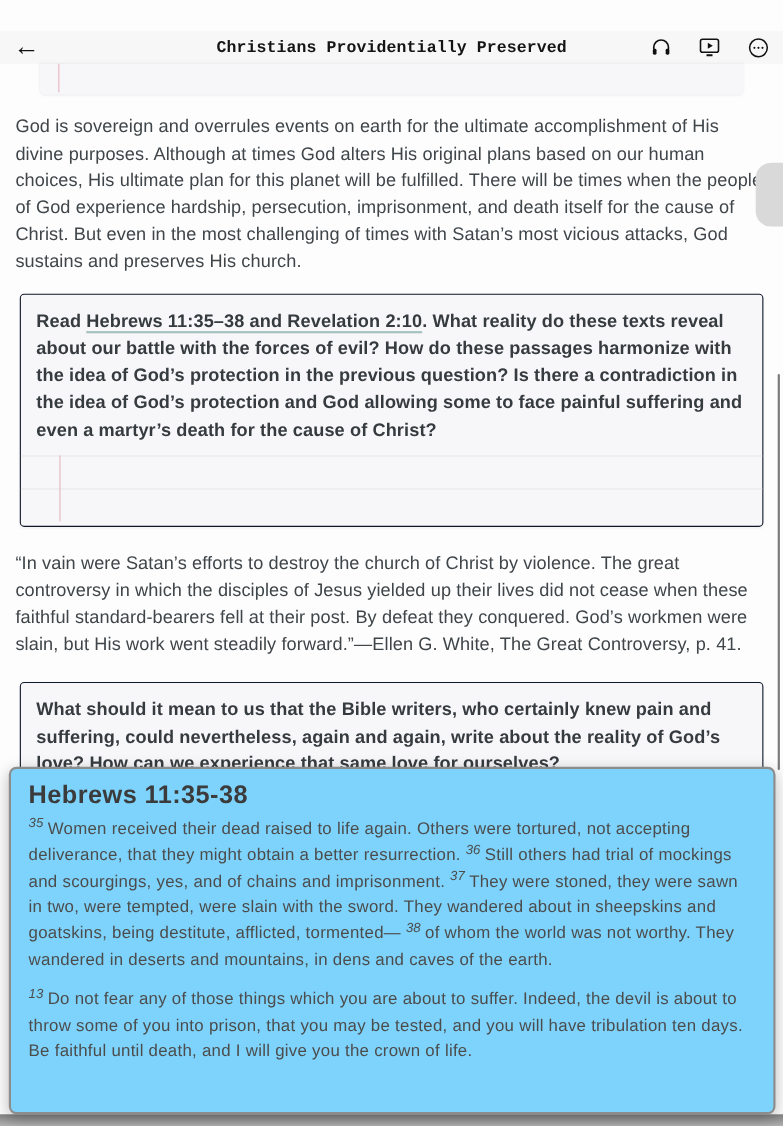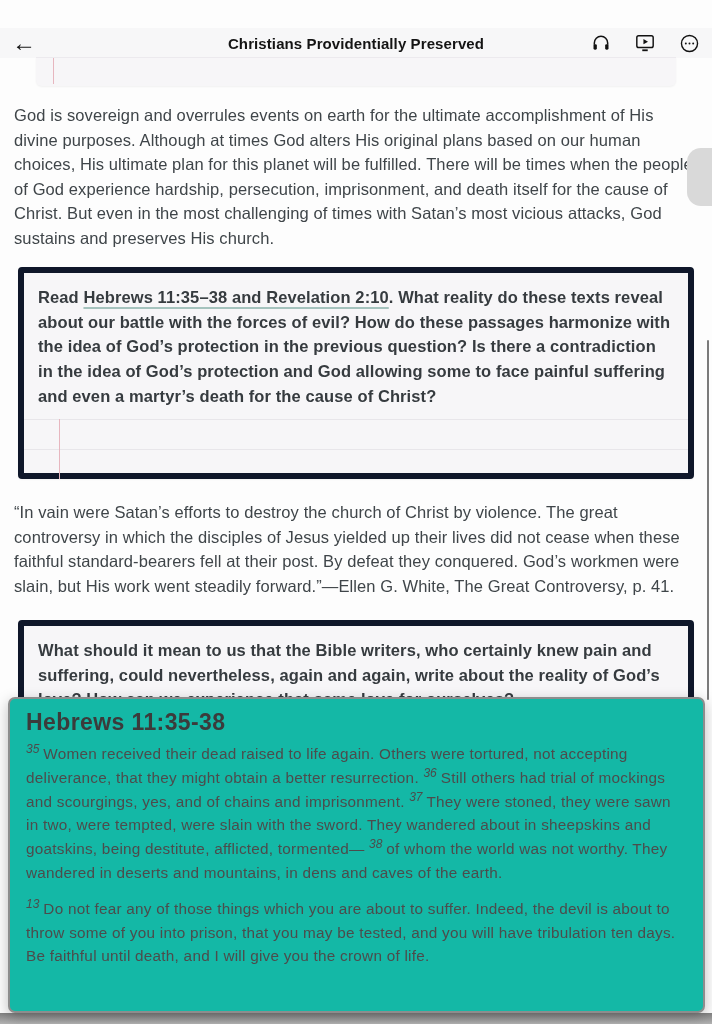--- a/index.html
+++ b/index.html
@@ -13,21 +13,21 @@
   .header{
     position:absolute;left:0;top:28px;width:712px;height:30px;
     background:#f7f7f8;display:flex;align-items:center;
   }
   .back-btn{
     position:absolute;left:12px;top:0;height:30px;display:flex;align-items:center;
     font-size:24px;color:#111;cursor:pointer;line-height:1;
   }
   .header-title{
     position:absolute;left:0;right:0;text-align:center;
-    font-size:15px;font-weight:700;color:#141414;letter-spacing:0.1px;
+    font-size:15px;font-weight:700;color:#141414;letter-spacing:0.1px;font-family:Liberation Mono, monospace;
   }
   .header-icons{
     position:absolute;right:12px;top:0;height:30px;display:flex;align-items:center;gap:22px;
   }
   .hicon{width:22px;height:22px;display:flex;align-items:center;justify-content:center;cursor:pointer;}
   .hicon svg{display:block;}
   
   .partial-card{
     position:absolute;left:36px;top:57px;width:640px;height:28px;
     background:#f7f6f8;border-top:1px solid #eceaee;
@@ -35,21 +35,21 @@
   }
   .partial-card .pink-line{position:absolute;left:17px;top:0;bottom:2px;width:1px;background:#e7b6bf;}
   
   .para{
     position:absolute;left:14px;width:684px;
     font-size:16.5px;line-height:24.5px;color:#3f4549;letter-spacing:0.1px;
   }
   
   .qcard{
     position:absolute;left:18px;width:676px;background:#f7f6f8;
-    border:6px solid #0f172a;border-radius:4px;box-shadow:0 1px 2px rgba(0,0,0,0.04);
+    border:1px solid #0f172a;border-radius:4px;box-shadow:0 1px 2px rgba(0,0,0,0.04);
     box-sizing:border-box;
   }
   .q-text{
     padding:12px 14px 10px 14px;
     font-size:16.5px;line-height:24.7px;font-weight:700;color:#363b3f;letter-spacing:0.1px;
   }
   .q-link{
     color:#363b3f;cursor:pointer;text-decoration:underline;
     text-decoration-color:#a5c3be;text-decoration-thickness:2px;text-underline-offset:4px;
   }
@@ -61,21 +61,21 @@
     position:absolute;right:-14px;top:148px;width:39px;height:58px;
     background:#d9d9d9;border-radius:14px;cursor:pointer;
   }
   .scrollbar{
     position:absolute;right:3px;top:340px;width:2px;height:360px;
     background:#7b7b7b;border-radius:2px;cursor:grab;
   }
   
   .popup{
     position:absolute;left:8px;top:697px;width:697px;height:316px;
-    background:#14b8a6;border:2px solid #8d8d8d;border-radius:7px;
+    background:#7dd3fc;border:2px solid #8d8d8d;border-radius:7px;
     box-sizing:border-box;overflow:hidden;z-index:5;
     box-shadow:0 4px 14px rgba(0,0,0,0.25);
     padding:6px 16px 8px 16px;
   }
   .passage-heading{
     margin:4px 0 6px 0;font-size:23px;font-weight:700;color:#3b3b3b;letter-spacing:0.4px;
   }
   .passage-text{
     margin:4px 0 12px 0;font-size:15.3px;line-height:23.8px;color:#4c4c4c;letter-spacing:0.25px;
   }

